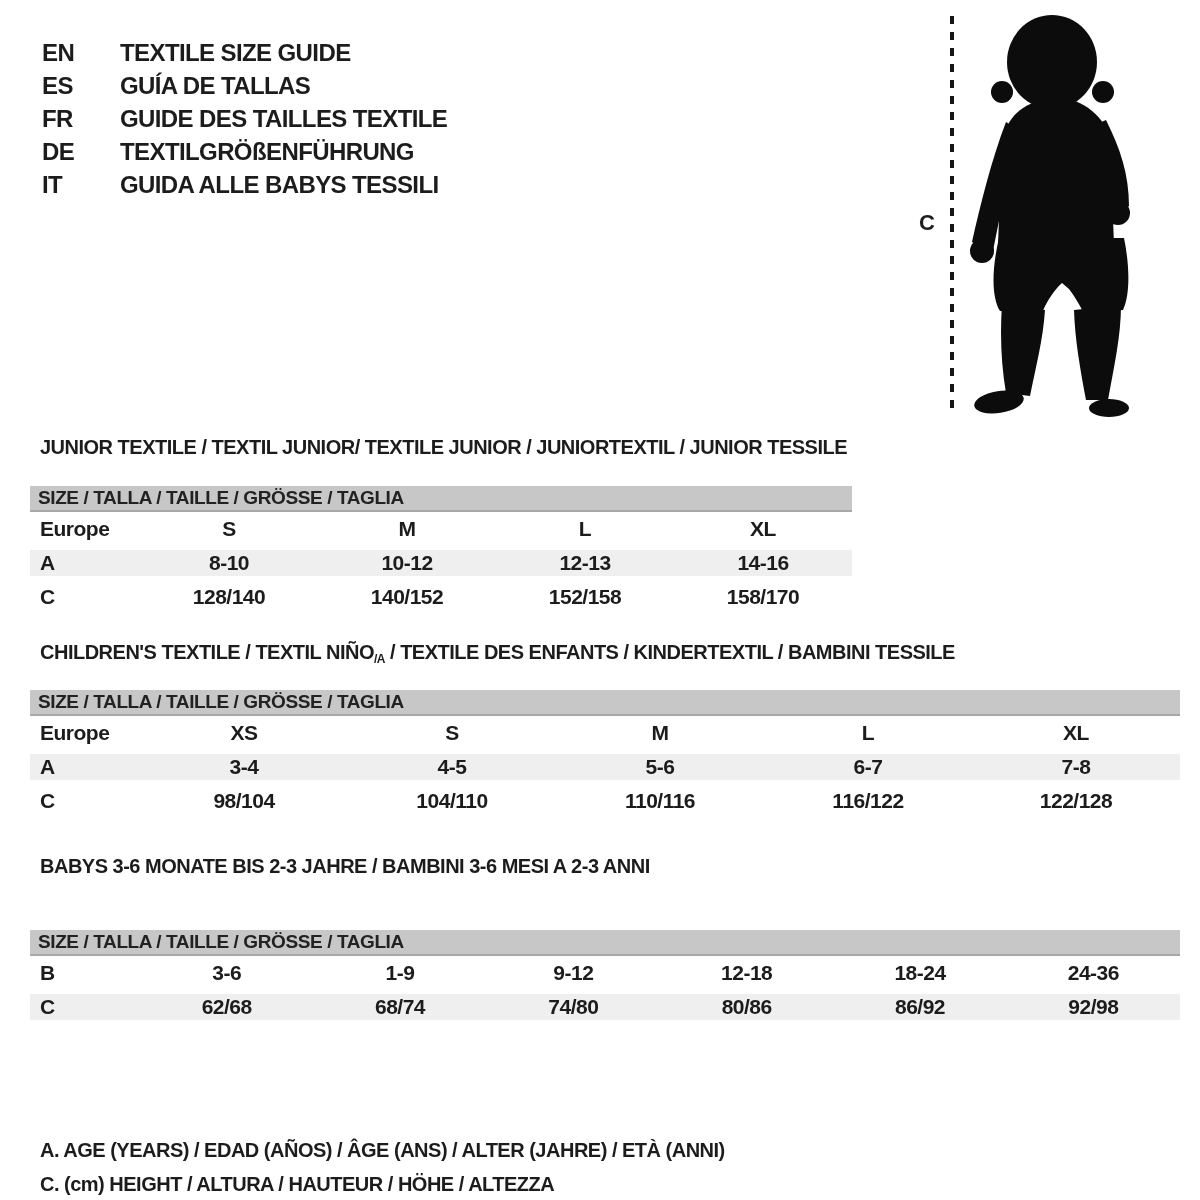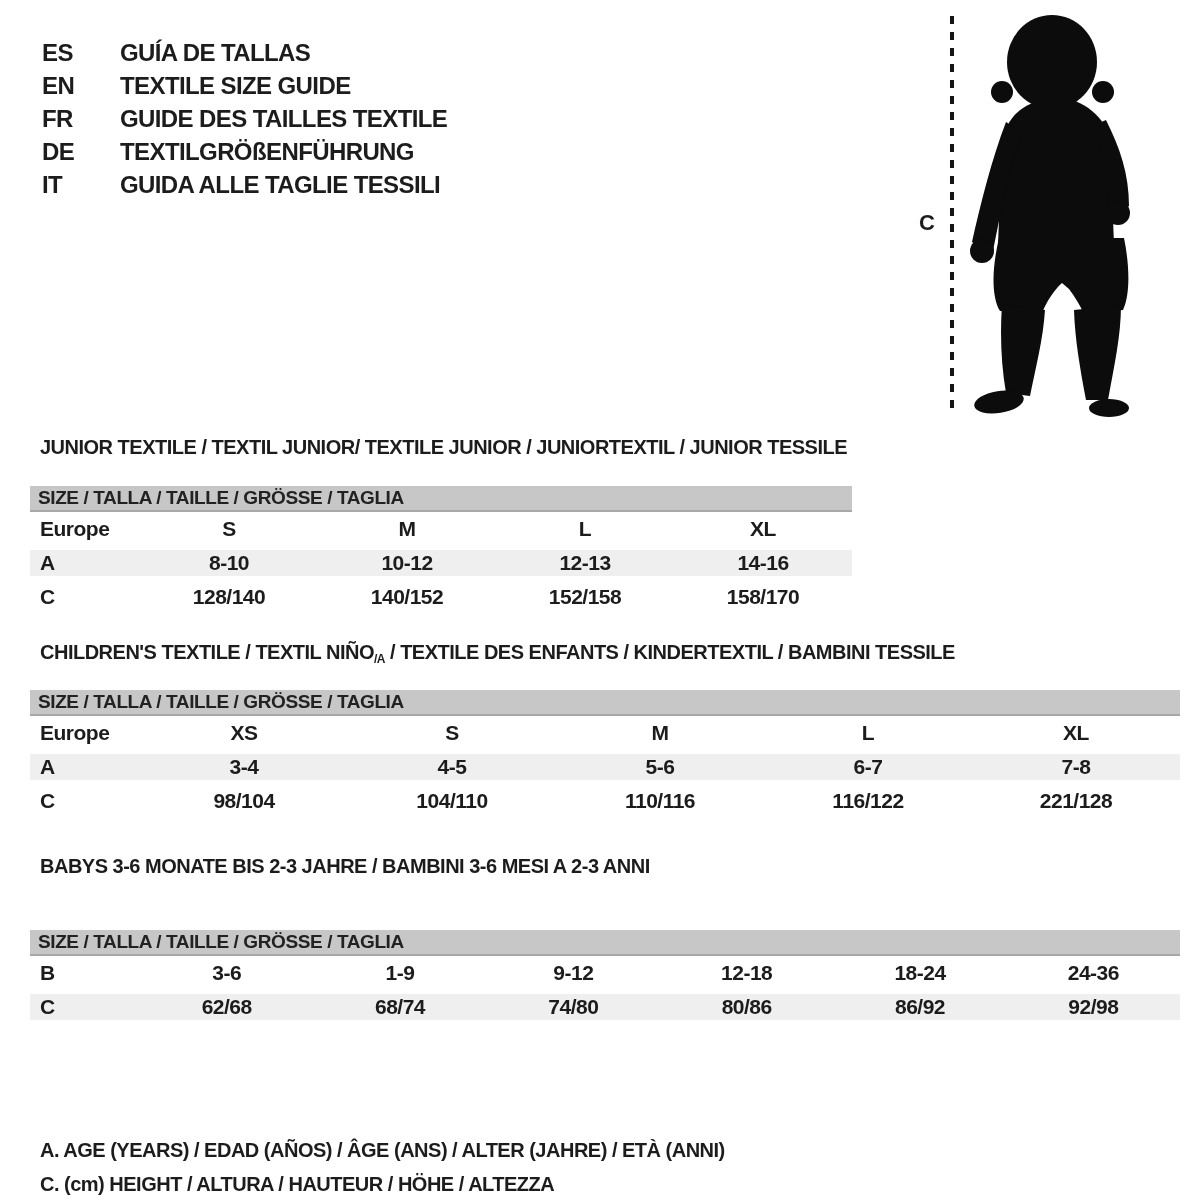--- a/index.html
+++ b/index.html
@@ -50,38 +50,38 @@
   
   .legend{left:40px;top:1133px;}
   .legend-line{font-size:20px;font-weight:700;letter-spacing:-0.5px;
     line-height:34px;white-space:nowrap;}
 </style>
 </head>
 <body>
 
 <div class="abs lang-list">
   <div class="lang-row">
+    <span class="lang-code">EN</span>
+    <span class="lang-label">TEXTILE SIZE GUIDE</span>
+  </div>
+  <div class="lang-row">
     <span class="lang-code">ES</span>
     <span class="lang-label">GUÍA DE TALLAS</span>
   </div>
   <div class="lang-row">
-    <span class="lang-code">EN</span>
-    <span class="lang-label">TEXTILE SIZE GUIDE</span>
-  </div>
-  <div class="lang-row">
     <span class="lang-code">FR</span>
     <span class="lang-label">GUIDE DES TAILLES TEXTILE</span>
   </div>
   <div class="lang-row">
     <span class="lang-code">DE</span>
     <span class="lang-label">TEXTILGRÖßENFÜHRUNG</span>
   </div>
   <div class="lang-row">
     <span class="lang-code">IT</span>
-    <span class="lang-label">GUIDA ALLE TAGLIE TESSILI</span>
+    <span class="lang-label">GUIDA ALLE BABYS TESSILI</span>
   </div>
 </div>
 
 <div class="abs measure-line"></div>
 <div class="abs c-label">C</div>
 
 <svg class="abs toddler" width="205" height="412" viewBox="0 0 205 412" xmlns="http://www.w3.org/2000/svg">
   <g fill="#0c0c0c">
 
     <circle cx="40" cy="82" r="11"></circle>
@@ -156,21 +156,21 @@
     <span class="cell">5-6</span>
     <span class="cell">6-7</span>
     <span class="cell">7-8</span>
   </div>
   <div class="tbl-row cols5">
     <span class="rlabel">C</span>
     <span class="cell">98/104</span>
     <span class="cell">104/110</span>
     <span class="cell">110/116</span>
     <span class="cell">116/122</span>
-    <span class="cell">221/128</span>
+    <span class="cell">122/128</span>
   </div>
 </div>
 
 <div class="abs sec-title title-2line" style="left:40px;top:850px;">
   <div>BABYS 3-6 MONATE BIS 2-3 JAHRE / BAMBINI 3-6 MESI A 2-3 ANNI</div>
 </div>
 
 <div class="abs tbl" style="top:930px;width:1150px;">
   <div class="tbl-bar">SIZE / TALLA / TAILLE / GRÖSSE / TAGLIA</div>
   <div class="tbl-row cols6">

